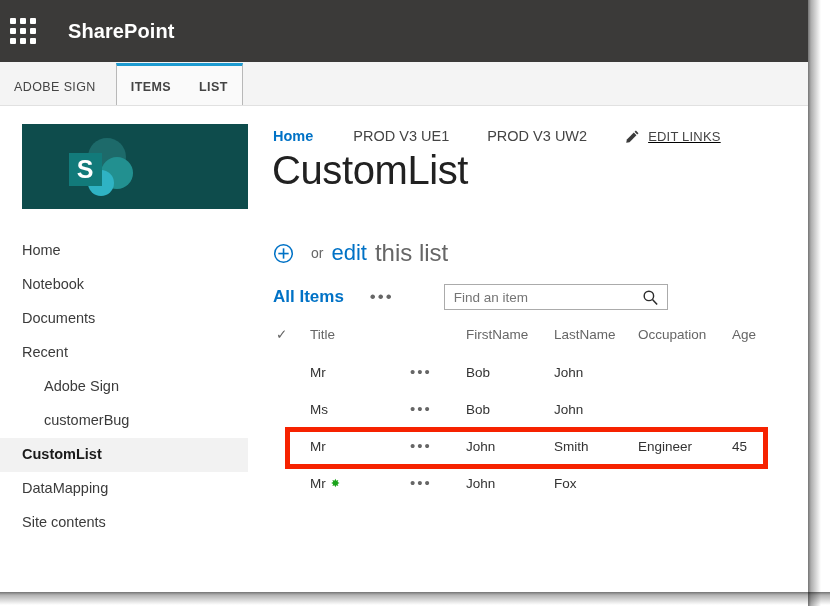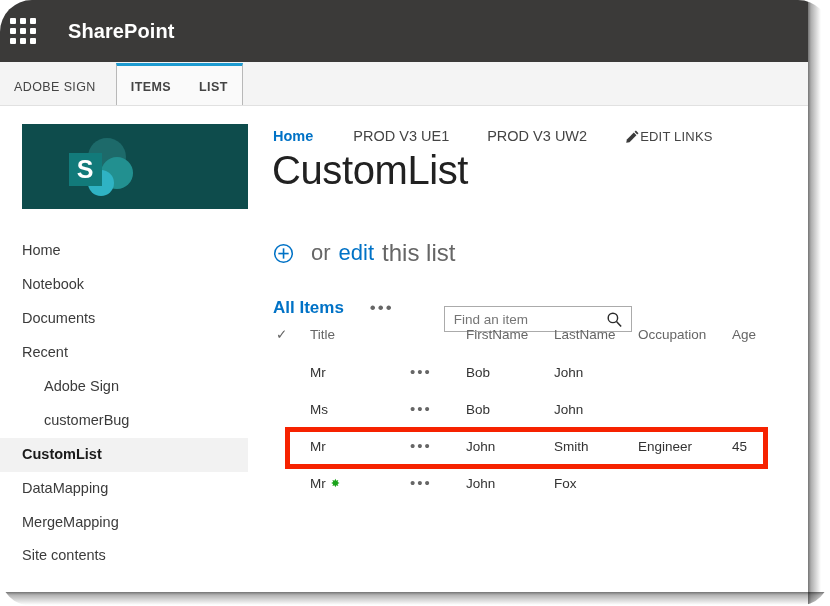--- a/index.html
+++ b/index.html
@@ -11,21 +11,20 @@
     background: #ffffff;
     font-family: "Liberation Sans", sans-serif;
   }
 
   #app {
     position: relative;
     width: 830px;
     height: 606px;
     background: #ffffff;
     overflow: hidden;
-    border-radius: 32px;
   }
 
   
   .suitebar {
     position: absolute;
     top: 0; left: 0;
     width: 808px;
     height: 62px;
     background: #3b3a39;
     display: flex;
@@ -160,22 +159,23 @@
     white-space: nowrap;
   }
   .toplink.active {
     color: #0072c6;
     font-weight: bold;
     margin-right: 40px;
   }
   .editlinks {
     display: flex;
     align-items: flex-start;
-    gap: 0;
-    cursor: pointer;
+    gap: 8px;
+    cursor: pointer;
+    text-decoration: underline;
   }
   .editlinks-label {
     font-size: 13px;
     color: #444444;
     letter-spacing: 0.2px;
     white-space: nowrap;
   }
 
   .page-title {
     position: absolute;
@@ -195,21 +195,21 @@
     white-space: nowrap;
   }
   .plus-icon { margin-right: 9px; display: flex; align-items: center; }
   .newitem-link {
     font-size: 22px;
     font-weight: bold;
     color: #0072c6;
     cursor: pointer;
   }
   .newitem-or {
-    font-size: 22px;
+    font-size: 14px;
     color: #666666;
     margin: 0 8px;
   }
   .edit-link {
     font-size: 22px;
     color: #0072c6;
     cursor: pointer;
   }
   .newitem-tail {
     font-size: 24px;
@@ -234,27 +234,26 @@
     font-size: 17px;
     color: #666666;
     margin-left: 26px;
     letter-spacing: 2px;
     cursor: pointer;
     line-height: 0.6;
   }
   .searchbox {
     position: relative;
     margin-left: 50px;
-    width: 188px;
+    width: 224px;
     height: 26px;
     border: 1px solid #ababab;
     background: #ffffff;
     display: flex;
     align-items: flex-start;
-    margin-top: 22px;
   }
   .searchbox input {
     border: none;
     outline: none;
     background: transparent;
     font-family: "Liberation Sans", sans-serif;
     font-size: 13.5px;
     color: #767676;
     padding-left: 9px;
     width: 190px;
@@ -386,21 +385,20 @@
 
       <div class="quicklaunch">
         <div class="ql-item">Home</div>
         <div class="ql-item">Notebook</div>
         <div class="ql-item">Documents</div>
         <div class="ql-item">Recent</div>
         <div class="ql-item child">Adobe Sign</div>
         <div class="ql-item child">customerBug</div>
         <div class="ql-item selected">CustomList</div>
         <div class="ql-item">DataMapping</div>
-        <div class="ql-item">MergeMapping</div>
         <div class="ql-item">Site contents</div>
       </div>
     </div>
 
     <div class="maincol">
 
       <div class="toplinks">
         <div class="toplink active">Home</div>
         <div class="toplink">PROD V3 UE1</div>
         <div class="toplink">PROD V3 UW2</div>

